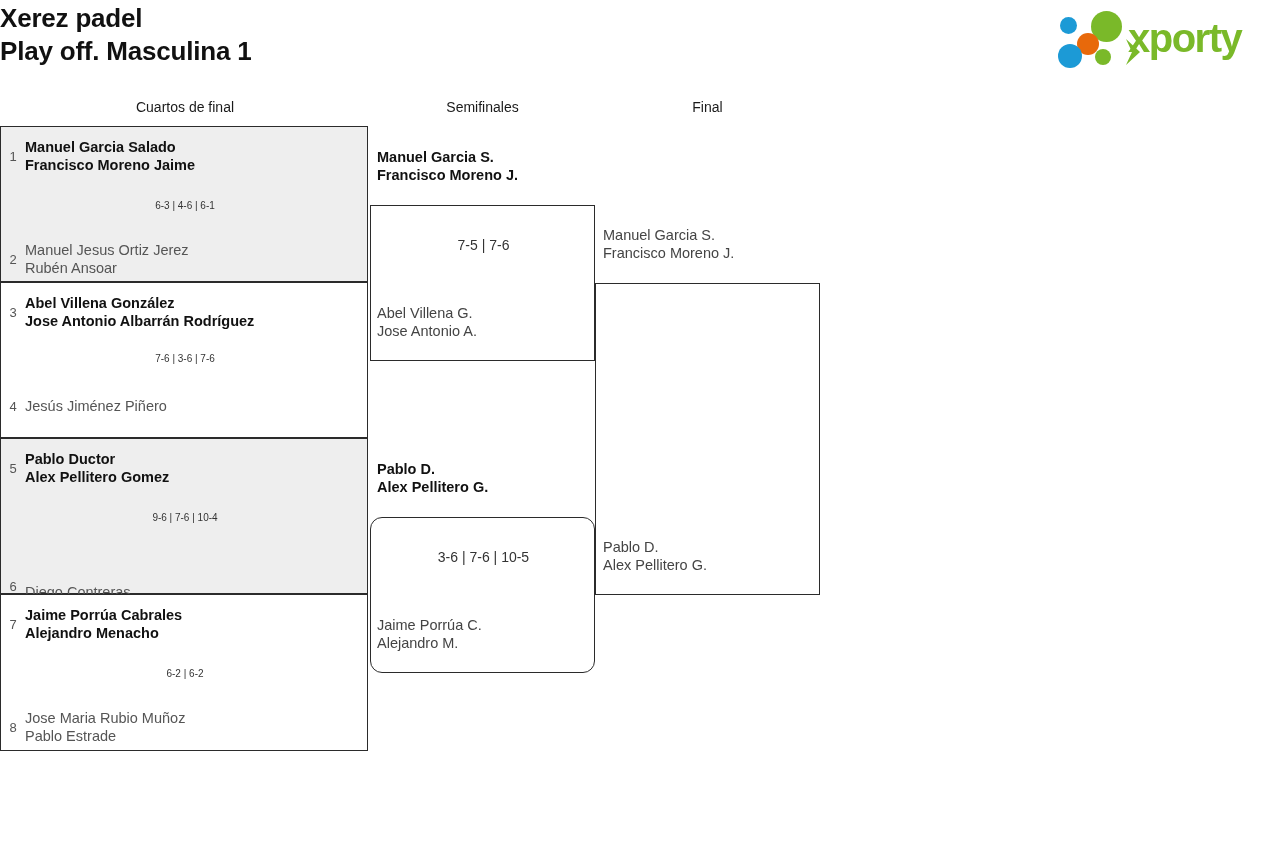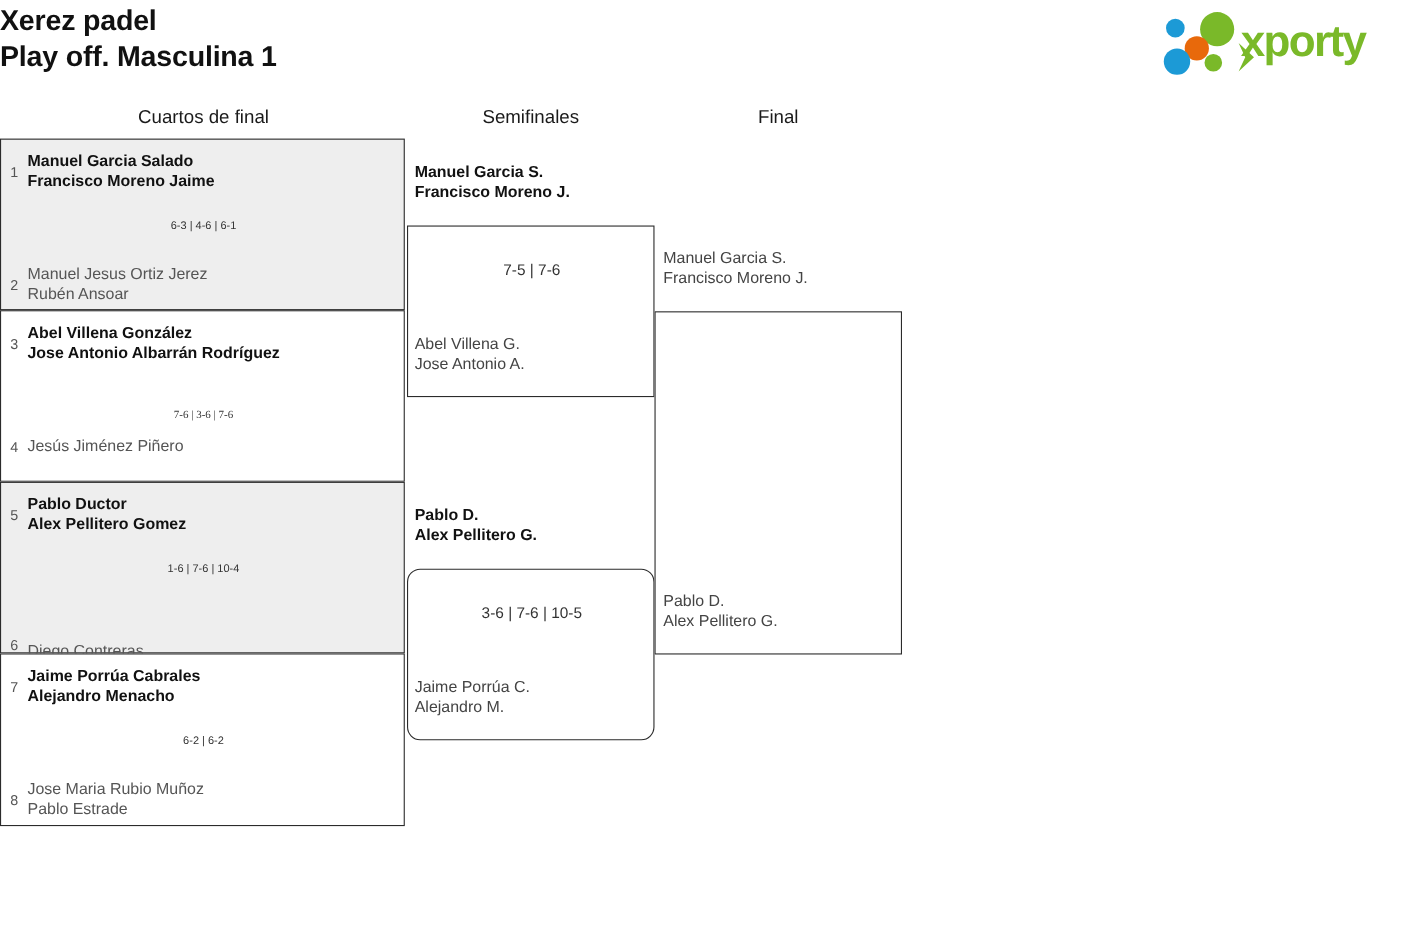--- a/index.html
+++ b/index.html
@@ -67,21 +67,21 @@
     font-size: 40px;
     font-weight: 700;
     letter-spacing: -1.5px;
     color: #7ab929;
     line-height: 60px;
   }
 
   
   .round-header {
     position: absolute;
-    font-size: 17px;
+    font-size: 14px;
     color: #1a1a1a;
     line-height: 20px;
     white-space: nowrap;
     text-align: center;
   }
   #round-header-0 { left: 0px;   top: 97px; width: 370px; }
   #round-header-1 { left: 370px; top: 97px; width: 225px; }
   #round-header-2 { left: 595px; top: 97px; width: 225px; }
 
   
@@ -239,38 +239,38 @@
   </div>
 
   <div class="qf-match plain" id="qf-1" style="top:282px; height:156px;">
     <div class="team-row winner" style="top:11px;">
       <span class="seed">3</span>
       <span class="names">
         <span class="name-line" style="display: block;">Abel Villena González</span>
         <span class="name-line" style="display: block;">Jose Antonio Albarrán Rodríguez</span>
       </span>
     </div>
-    <div class="qf-score" style="top:86px;font-family:Liberation Serif, serif;">7-6 | 3-6 | 7-6</div>
+    <div class="qf-score" style="top:67px;">7-6 | 3-6 | 7-6</div>
     <div class="team-row loser" style="top:114px;">
       <span class="seed">4</span>
       <span class="names">
         <span class="name-line" style="display: block;">Jesús Jiménez Piñero</span>
       </span>
     </div>
   </div>
 
   <div class="qf-match shaded" id="qf-2" style="top:438px; height:156px;">
     <div class="team-row winner" style="top:11px;">
       <span class="seed">5</span>
       <span class="names">
         <span class="name-line" style="display: block;">Pablo Ductor</span>
         <span class="name-line" style="display: block;">Alex Pellitero Gomez</span>
       </span>
     </div>
-    <div class="qf-score" style="top:70px;">1-6 | 7-6 | 10-4</div>
+    <div class="qf-score" style="top:70px;">9-6 | 7-6 | 10-4</div>
     <div class="team-row loser" style="top:114px;">
       <span class="seed">6</span>
       <span class="names">
         <span class="name-line" style="display: block; margin-top: 30px;">Diego Contreras</span>
         <span class="name-line" style="display: block;">Lalo Laínez</span>
       </span>
     </div>
   </div>
 
   <div class="qf-match plain" id="qf-3" style="top:594px; height:157px;">

